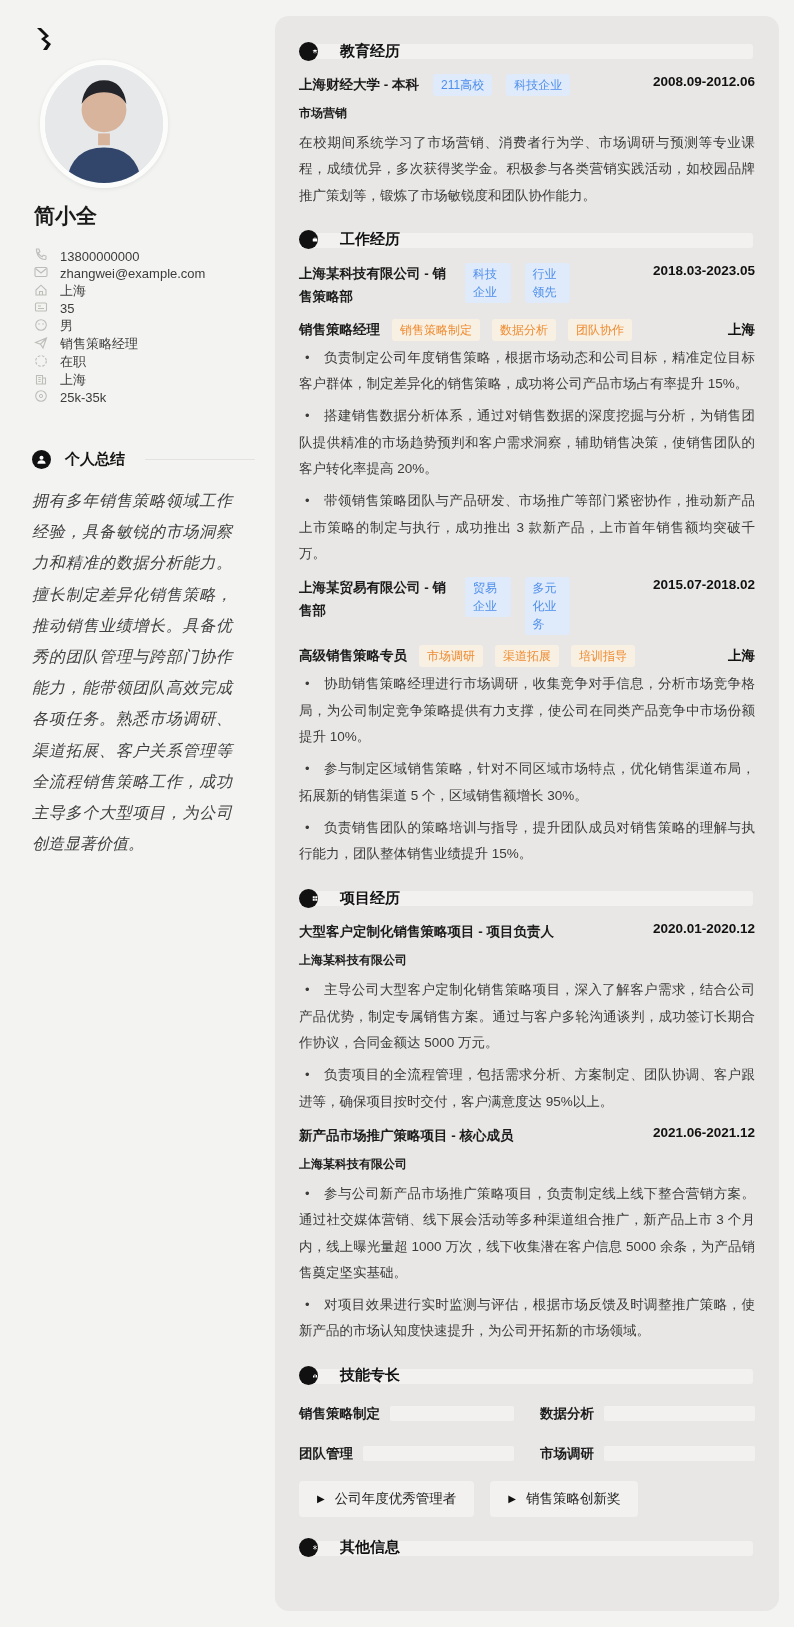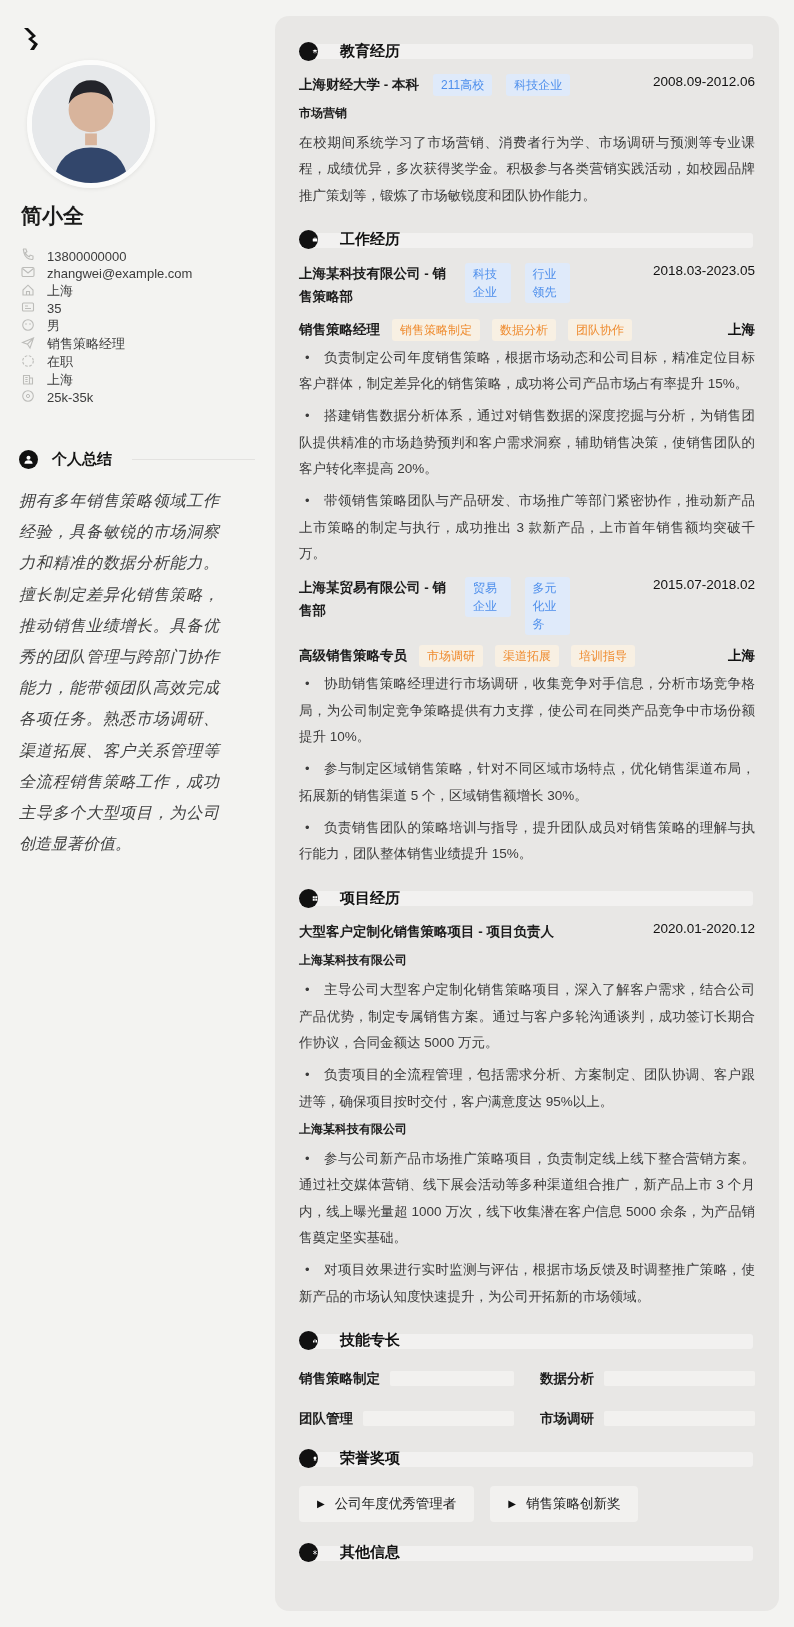--- a/index.html
+++ b/index.html
@@ -4,21 +4,21 @@
 <style>
   * { margin:0; padding:0; box-sizing:border-box; }
   html,body { width:794px; height:1627px; overflow:hidden; }
   body {
     font-family:"Liberation Sans","DejaVu Sans",sans-serif;
     background:#f3f3f1;
     color:#333;
     position:relative;
   }
   
-  .sidebar { position:absolute; left:0; top:0; width:275px; padding:26px 20px 0 19px; }
+  .sidebar { position:absolute; left:0; top:0; width:275px; padding:26px 20px 0 32px; }
   .logo { width:26px; height:26px; margin-bottom:8px; }
   .avatar-wrap { width:128px; height:128px; border-radius:50%; border:5px solid #fcfcfb;
     margin:2px 0 14px 8px; overflow:hidden; background:linear-gradient(180deg,#e8eaec 0%,#dcdfe3 100%);
     box-shadow:0 1px 4px rgba(0,0,0,0.08); }
   .name { font-size:21px; font-weight:bold; color:#1b1b1b; margin:4px 0 18px 2px; }
   .contact-list { display:flex; flex-direction:column; margin-left:2px; }
   .contact-item { display:flex; align-items:center; gap:12px; font-size:13px; color:#3c3c3c; }
   .contact-item svg { flex:none; opacity:.85; }
   .summary-section { margin-top:44px; }
   .side-header { display:flex; align-items:center; gap:14px; margin-bottom:16px; }
@@ -35,21 +35,21 @@
   .sec-header { position:relative; display:flex; align-items:center; gap:9px; height:26px; margin-bottom:10px; }
   .sec-band { position:absolute; left:0; right:2px; top:6px; height:15px;
     background:rgba(255,255,255,0.42); border-radius:3px; z-index:0; }
   .sec-header .icon-badge, .sec-title { position:relative; z-index:1;padding-left:13px; }
   .sec-title { font-size:15px; font-weight:bold; color:#121212; }
 
   .entry { margin-bottom:6px; }
   .entry-head { display:flex; align-items:flex-start; gap:14px; margin:10px 0 8px 0; }
   .entry-title { font-size:13.5px; font-weight:bold; color:#1c1c1c; line-height:1.7; }
   .entry-title.narrow { width:152px; flex:none; }
-  .entry-date { margin-left:auto; font-size:13.5px; font-weight:normal; color:#111; white-space:nowrap; }
+  .entry-date { margin-left:auto; font-size:13.5px; font-weight:bold; color:#111; white-space:nowrap; }
   .tag-row { display:flex; gap:14px; align-items:flex-start; }
   .tag { font-size:12px; line-height:1.5; padding:2px 8px; border-radius:3px; white-space:nowrap; }
   .tag-blue { background:#dfeafa; color:#4e8fec; }
   .tag-blue.wrap { white-space:normal; max-width:3.8em; }
   .tag-orange { background:#f8f0e3; color:#ef8c30; }
   .pos-row { display:flex; align-items:center; gap:12px; margin:10px 0 4px 0; }
   .pos-name { font-size:13.5px; font-weight:bold; color:#1c1c1c; }
   .pos-loc { margin-left:auto; font-size:13.5px; font-weight:bold; color:#111; }
   .sub-bold { font-size:12px; font-weight:bold; color:#1c1c1c; margin:6px 0 8px 0; }
   .desc, .bullet { font-size:13.5px; line-height:1.95; color:#3b3b3b; text-align:justify; }
@@ -288,20 +288,24 @@
       <div class="entry-head">
         <span class="entry-title">大型客户定制化销售策略项目 - 项目负责人</span>
         <span class="entry-date">2020.01-2020.12</span>
       </div>
       <div class="sub-bold">上海某科技有限公司</div>
       <p class="bullet"><span class="dot">•</span><span>主导公司大型客户定制化销售策略项目，深入了解客户需求，结合公司产品优势，制定专属销售方案。通过与客户多轮沟通谈判，成功签订长期合作协议，合同金额达 5000 万元。</span></p>
       <p class="bullet"><span class="dot">•</span><span>负责项目的全流程管理，包括需求分析、方案制定、团队协调、客户跟进等，确保项目按时交付，客户满意度达 95%以上。</span></p>
     </div>
 
     <div class="entry">
+      <div class="entry-head">
+        <span class="entry-title">新产品市场推广策略项目 - 核心成员</span>
+        <span class="entry-date">2021.06-2021.12</span>
+      </div>
       <div class="sub-bold">上海某科技有限公司</div>
       <p class="bullet"><span class="dot">•</span><span>参与公司新产品市场推广策略项目，负责制定线上线下整合营销方案。通过社交媒体营销、线下展会活动等多种渠道组合推广，新产品上市 3 个月内，线上曝光量超 1000 万次，线下收集潜在客户信息 5000 余条，为产品销售奠定坚实基础。</span></p>
       <p class="bullet"><span class="dot">•</span><span>对项目效果进行实时监测与评估，根据市场反馈及时调整推广策略，使新产品的市场认知度快速提升，为公司开拓新的市场领域。</span></p>
     </div>
   </div>
 
   <div class="section">
     <div class="sec-header">
       <span class="sec-band"></span>
       <span class="icon-badge">
@@ -327,30 +331,20 @@
         <span class="skill-track"><span class="skill-fill" style="width: 85%;"></span></span>
       </div>
       <div class="skill-item">
         <span class="skill-label">市场调研</span>
         <span class="skill-track"><span class="skill-fill" style="width: 95%;"></span></span>
       </div>
     </div>
   </div>
 
   <div class="section">
-    <div class="sec-header">
-      <span class="sec-band"></span>
-      <span class="icon-badge">
-        <svg width="11" height="11" viewBox="0 0 12 12">
-            <circle cx="6" cy="5" r="3" fill="#fff"></circle>
-            <path d="M4.5 7.5 3.5 11 6 9.5 8.5 11 7.5 7.5" fill="#fff"></path>
-          </svg>
-      </span>
-      <span class="sec-title">荣誉奖项</span>
-    </div>
     <div class="honor-row">
       <div class="honor-chip">
         <span class="tri">▶</span>
         <span>公司年度优秀管理者</span>
       </div>
       <div class="honor-chip">
         <span class="tri">▶</span>
         <span>销售策略创新奖</span>
       </div>
     </div>

